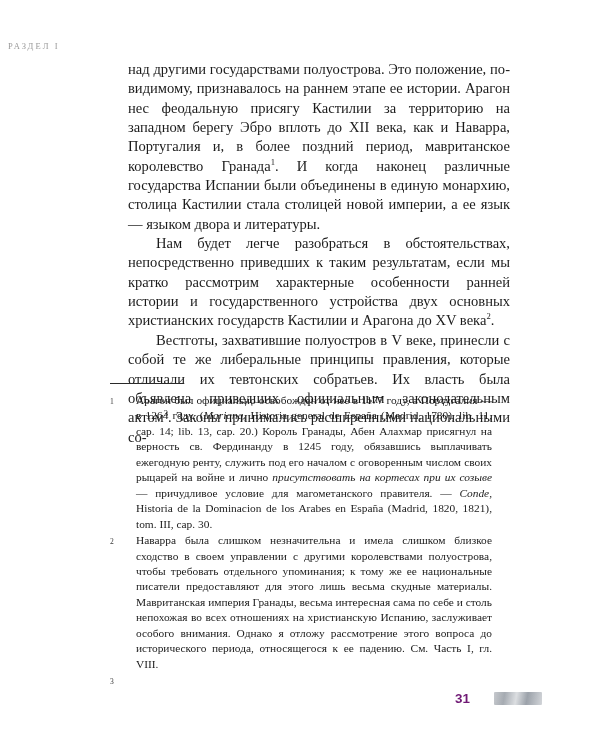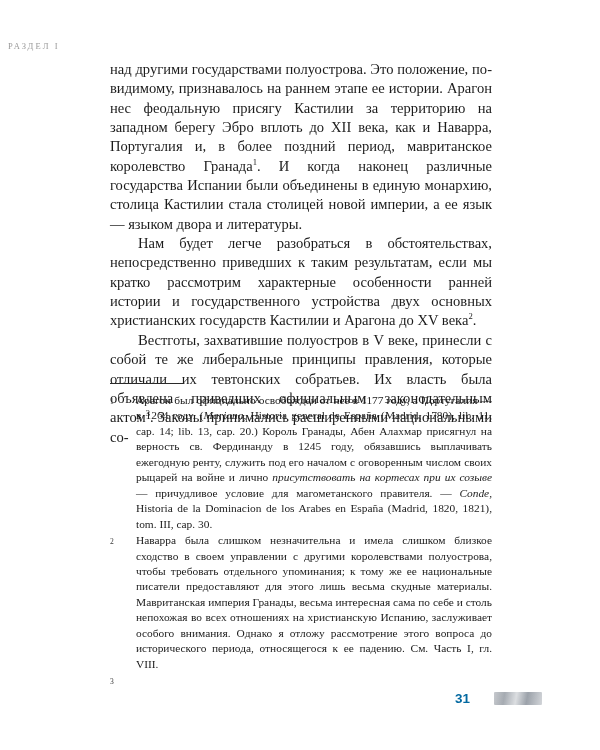--- a/index.html
+++ b/index.html
@@ -37,21 +37,21 @@
     color: #9a9a9a;
     font-variant: small-caps;
     text-transform: uppercase;
     white-space: pre;
     margin-top: 7px;
   }
 
   
   .body-col {
     position: absolute;
-    left: 110px;
+    left: 128px;
     top: 60px;
     width: 382px;
   }
 
   .body-col p {
     margin: 0;
     font-size: 14.55px;
     line-height: 19.35px;
     text-align: justify;
     text-justify: inter-word;
@@ -109,21 +109,21 @@
   }
 
   
   .folio {
     position: absolute;
     left: 455px;
     top: 691px;
     font-size: 13.4px;
     font-weight: bold;
     font-family: "Liberation Sans", "DejaVu Sans", sans-serif;
-    color: #0369a1;
+    color: #701a75;
     letter-spacing: 0px;
   }
 
   .scan-smudge {
     position: absolute;
     left: 494px;
     top: 692px;
     width: 48px;
     height: 13px;
     background: linear-gradient(100deg,

